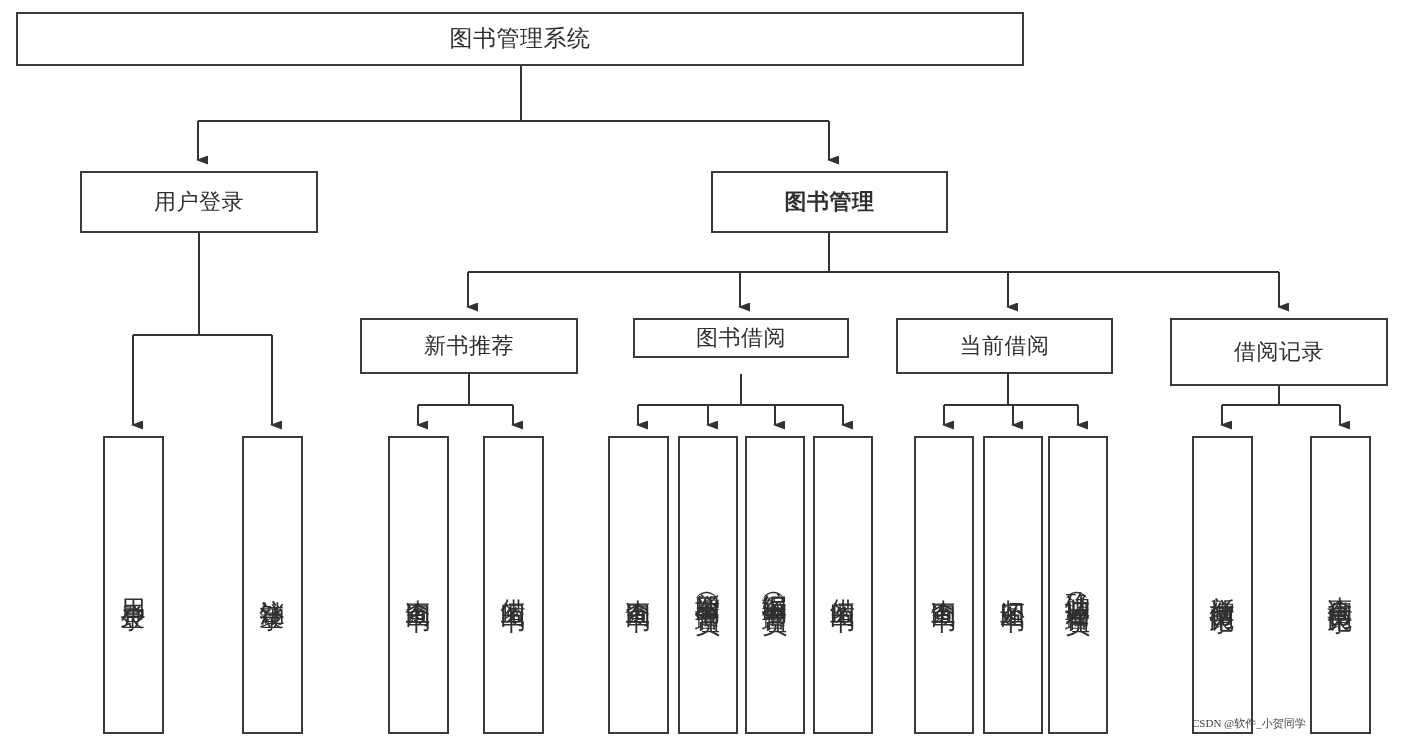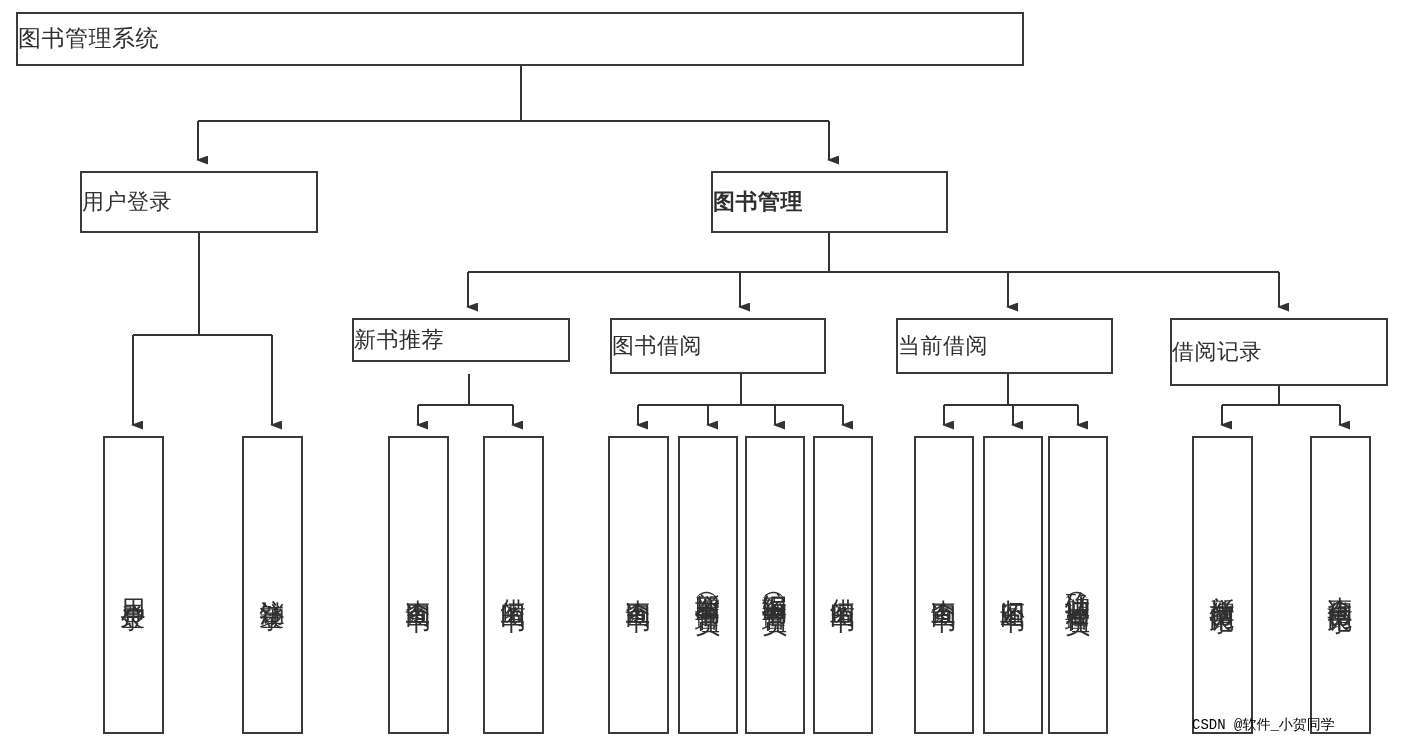--- a/index.html
+++ b/index.html
@@ -26,21 +26,21 @@
     height: 747px;
     pointer-events: none;
   }
   .node {
     position: absolute;
     box-sizing: border-box;
     background: #ffffff;
     border: 2px solid #3a3a3a;
     display: flex;
     align-items: center;
-    justify-content: flex-start;
+    justify-content: center;
     color: #2b2b2b;
     z-index: 2;
   }
   .node-label {
     display: block;
     text-align: center;
     line-height: 1.18;
     color: #2f2f2f;
   }
   .node.horiz .node-label {
@@ -58,25 +58,25 @@
   .node.vert .node-label {
     writing-mode: vertical-rl;
     text-orientation: upright;
     font-size: 25px;
     line-height: 1.12;
     letter-spacing: 3px;
     max-height: 100%;
   }
   .watermark {
     position: absolute;
-    font-size: 14px;
-    color: #000000;
+    font-size: 11px;
+    color: #404040;
     white-space: nowrap;
     z-index: 3;
-    font-family: Liberation Mono, monospace;
+    font-family: Liberation Serif, serif;
   }
 </style>
 </head>
 <body>
 
 <div id="diagram-root">
 
   <svg id="edge-layer" viewBox="0 0 1405 747" xmlns="http://www.w3.org/2000/svg">
     <defs>
       <marker id="arrowhead" markerWidth="10" markerHeight="12" refX="4.5" refY="10" orient="auto" markerUnits="userSpaceOnUse">
@@ -132,24 +132,24 @@
     <span class="node-label">图书管理系统</span>
   </div>
 
   <div class="node horiz" style="left:80px; top:171px; width:238px; height:62px;">
     <span class="node-label">用户登录</span>
   </div>
   <div class="node horiz" style="left:711px; top:171px; width:237px; height:62px;font-weight:bold;">
     <span class="node-label">图书管理</span>
   </div>
 
-  <div class="node horiz" style="left:352px; top:318px; width:218px; height:44px;">
+  <div class="node horiz" style="left:360px; top:318px; width:218px; height:56px;">
     <span class="node-label">新书推荐</span>
   </div>
-  <div class="node horiz" style="left:610px; top:318px; width:216px; height:56px;">
+  <div class="node horiz" style="left:633px; top:318px; width:216px; height:40px;">
     <span class="node-label">图书借阅</span>
   </div>
   <div class="node horiz" style="left:896px; top:318px; width:217px; height:56px;">
     <span class="node-label">当前借阅</span>
   </div>
   <div class="node horiz" style="left:1170px; top:318px; width:218px; height:68px;">
     <span class="node-label">借阅记录</span>
   </div>
 
   <div class="node vert" style="left:103px; top:436px; width:61px; height:298px;">

